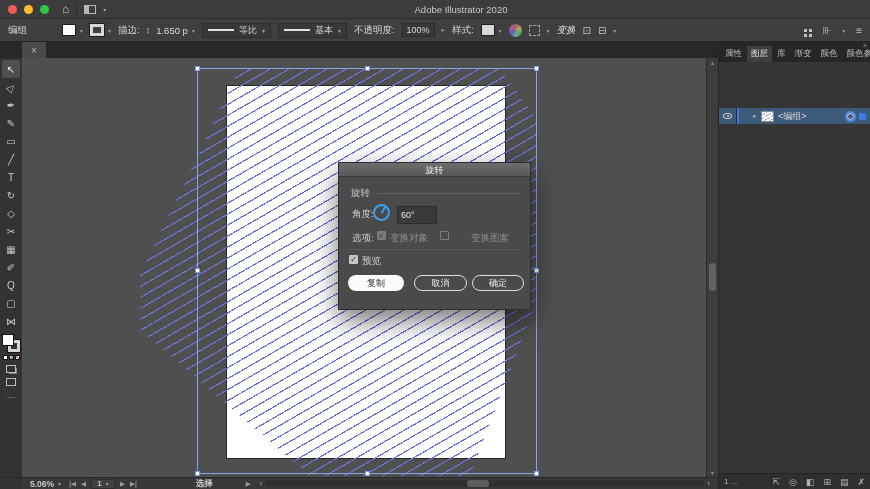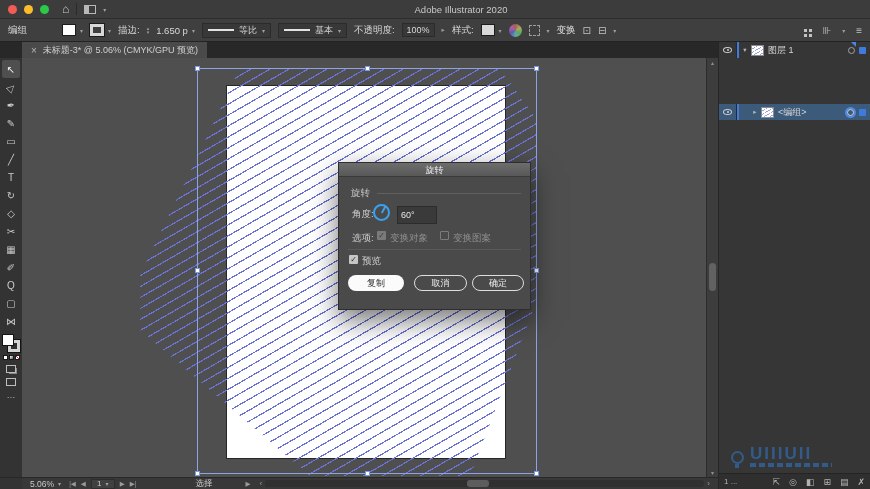--- a/index.html
+++ b/index.html
@@ -29,21 +29,21 @@
   .swatch-fill { width:14px; height:12px; background:#fff; border:1px solid #1c1c1c; margin-left:28px; }
   .swatch-stroke { width:14px; height:12px; border:3px solid #d8d8d8; outline:1px solid #1c1c1c; background:#3f3f3f; }
   .mini-chev { color:#9c9c9c; font-size:6px; margin-left:-3px; }
   .stepper { display:flex; flex-direction:column; font-size:5px; color:#9c9c9c; line-height:4px; }
   .combo { height:15px; background:#383838; border:1px solid #2b2b2b; display:flex; align-items:center; gap:5px; padding:0 5px; font-size:9px; }
   .combo .line { width:26px; height:2px; background:#e2e2e2; }
   .value-box { height:14px; min-width:32px; background:#383838; border:1px solid #2b2b2b; display:flex; align-items:center; padding:0 4px; font-size:9px; }
   .style-swatch { width:14px; height:12px; background:#d9d9d9; border:1px solid #1c1c1c; }
   .recolor { width:13px; height:13px; border-radius:50%; background:conic-gradient(#c66,#cc6,#6c6,#6cc,#66c,#c6c,#c66); opacity:.75; }
   .align-ic { width:11px; height:11px; border:1px dashed #9d9d9d; }
-  .txtbtn { color:#e0e0e0; }
+  .txtbtn { color:#e0e0e0;font-style:italic; }
   .glyph-ic { color:#c2c2c2; font-size:10px; }
   .ob-right { margin-left:auto; display:flex; align-items:center; gap:11px; }
   .grid4 { width:3px; height:3px; background:#c2c2c2; box-shadow:5px 0 #c2c2c2,0 5px #c2c2c2,5px 5px #c2c2c2; margin-right:4px; }
 
   
   .content { flex:1; display:flex; min-height:0; }
   .left-col { width:718px; display:flex; flex-direction:column; min-height:0; }
   .tabstrip { height:16px; background:#282828; display:flex; align-items:stretch; flex:0 0 16px; }
   .doc-tab { margin-left:22px; background:#4a4a4a; color:#cfcfcf; font-size:9px; display:flex; align-items:center; gap:6px; padding:0 9px; }
   .doc-close { color:#b5b5b5; font-size:10px; }
@@ -73,21 +73,21 @@
            clip-path:polygon(100px 0,360px 0,397px 52px,397px 232px,330px 408px,170px 408px,0 262px,0 207px); }
   .bbox { position:absolute; left:175px; top:10px; width:340px; height:406px; border:1px solid #8aa4e6; }
   .handle { position:absolute; width:5px; height:5px; background:#fff; border:1px solid #7d9bde; }
 
   
   .vscroll { width:12px; background:#3d3d3d; border-left:1px solid #2c2c2c; position:relative; flex:0 0 12px; display:flex; flex-direction:column; align-items:center; justify-content:space-between; padding:1px 0; }
   .vscroll .arr { color:#8d8d8d; font-size:6px; }
   .vthumb { position:absolute; left:2px; top:205px; width:7px; height:28px; background:#626262; border-radius:4px; }
 
   
-  .statusbar { height:12px; background:#383838; border-top:1px solid #282828; display:flex; align-items:center; font-size:8.5px; color:#c9c9c9; gap:5px; flex:0 0 12px; }
+  .statusbar { height:12px; background:#383838; border-top:1px solid #282828; display:flex; align-items:center; font-size:8.5px; color:#c9c9c9; gap:5px; flex:0 0 12px;font-weight:bold; }
   .status-corner { width:22px; height:100%; background:#333333; flex:0 0 22px; }
   .sb-zoom { display:flex; align-items:center; gap:4px; padding:0 3px; }
   .sb-nav { color:#9a9a9a; font-size:6.5px; }
   .sb-field { min-width:24px; height:10px; background:#404040; border:1px solid #2e2e2e; font-size:8px; display:flex; align-items:center; justify-content:center; gap:4px; padding:0 3px; }
   .sb-status { margin-left:54px; color:#cfcfcf; }
   .sb-fly { color:#9a9a9a; font-size:6.5px; margin-left:28px; }
   .hscroll { flex:1; display:flex; align-items:center; gap:3px; margin:0 8px 0 4px; color:#9a9a9a; font-size:8px; }
   .htrack { flex:1; height:7px; background:#303030; border-radius:3px; position:relative; }
   .hthumb { position:absolute; left:46%; width:22px; height:7px; background:#5d5d5d; border-radius:3px; }
 
@@ -202,21 +202,20 @@
       <span class="glyph-ic">≡</span>
     </span>
   </div>
 
   <div class="content">
     <div class="left-col">
 
       <div class="tabstrip">
         <div class="doc-tab">
           <span class="doc-close">×</span>
-          <span>未标题-3* @ 5.06% (CMYK/GPU 预览)</span>
         </div>
       </div>
 
       <div class="canvas-row">
 
         <div class="tools">
           <div class="tool active">
               <span>↖</span>
             </div>
           <div class="tool">
@@ -317,53 +316,44 @@
           <span>‹</span>
           <span class="htrack">
             <span class="hthumb"></span>
           </span>
           <span>›</span>
         </span>
       </div>
     </div>
 
     <div class="panel">
+      <div class="panel-tabs">
+        <span class="panel-collapse">»</span>
+        <span class="ptab">属性</span>
+        <span class="ptab active">图层</span>
+        <span class="ptab">库</span>
+        <span class="ptab">渐变</span>
+        <span class="ptab">颜色</span>
+        <span class="ptab">颜色参</span>
+
+      </div>
 
       <div class="panel-body">
-        <div class="lrow">
-          <span class="eye-cell">
-              <span class="eye"></span>
-            </span>
-          <span class="lcolor"></span>
-          <span class="expander">▾</span>
-          <span class="lthumb"></span>
-          <span class="lname">图层 1</span>
-          <span class="ltarget"></span>
-          <span class="lchip"></span>
-          <span class="fold"></span>
-        </div>
         <div class="lrow selected">
           <span class="eye-cell">
               <span class="eye"></span>
             </span>
           <span class="lcolor"></span>
           <span class="expander indent">▸</span>
           <span class="lthumb"></span>
           <span class="lname">&lt;编组&gt;</span>
           <span class="ltarget sel"></span>
           <span class="lchip"></span>
         </div>
 
-        <div class="watermark">
-          <span class="bulb"></span>
-          <span>
-            <div class="wm-text">UIIIUII</div>
-            <div class="wm-sub"></div>
-          </span>
-        </div>
       </div>
 
       <div class="panel-footer">
         <span>1 ...</span>
         <span class="pf-icons">
           <span>⇱</span>
           <span>◎</span>
           <span>◧</span>
           <span>⊞</span>
           <span>▤</span>
@@ -377,21 +367,21 @@
     <div class="dlg-title">旋转</div>
     <div class="dlg-section">旋转</div>
     <div class="dlg-secline"></div>
     <span class="dlg-label" style="left:13px;top:45px">角度:</span>
     <span class="dial"></span>
     <input class="dlg-input" value="60°" style="">
     <span class="dlg-label" style="left:13px;top:69px">选项:</span>
     <span class="cb dis-on" style="left:38px;top:68px">✓</span>
     <span class="dlg-label dlg-dim" style="left:51px;top:69px">变换对象</span>
     <span class="cb dis-off" style="left:101px;top:68px"></span>
-    <span class="dlg-label dlg-dim" style="left:114px;top:69px">变换图案</span>
+    <span class="dlg-label dlg-dim" style="left:132px;top:69px">变换图案</span>
     <div class="dlg-div"></div>
     <span class="cb on" style="left:10px;top:92px">✓</span>
     <span class="dlg-label" style="left:23px;top:92px">预览</span>
     <div class="dlg-btn btn-copy">复制</div>
     <div class="dlg-btn btn-ghost btn-cancel">取消</div>
     <div class="dlg-btn btn-ghost btn-ok">确定</div>
   </div>
 
 </div>
 

